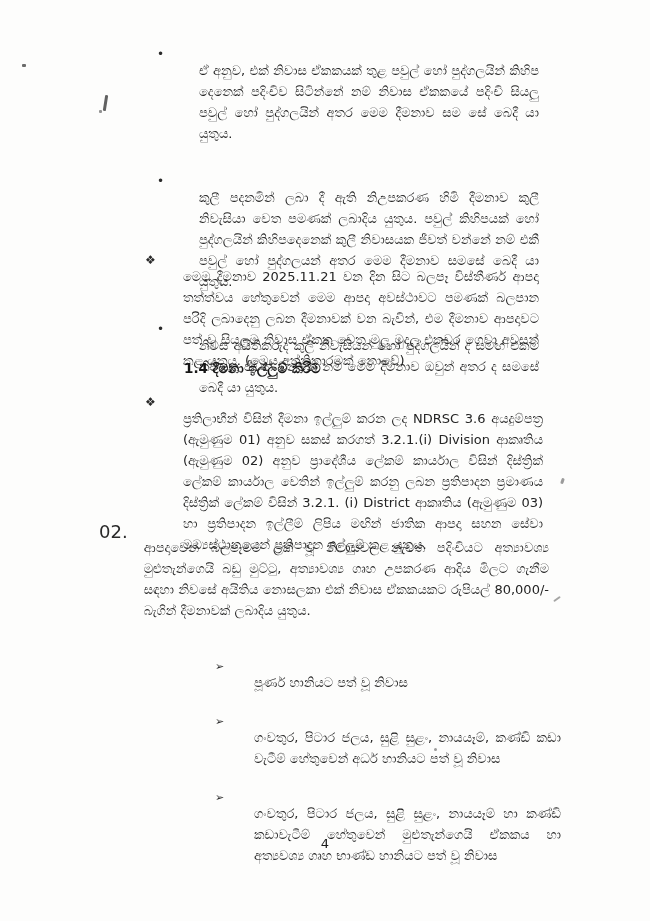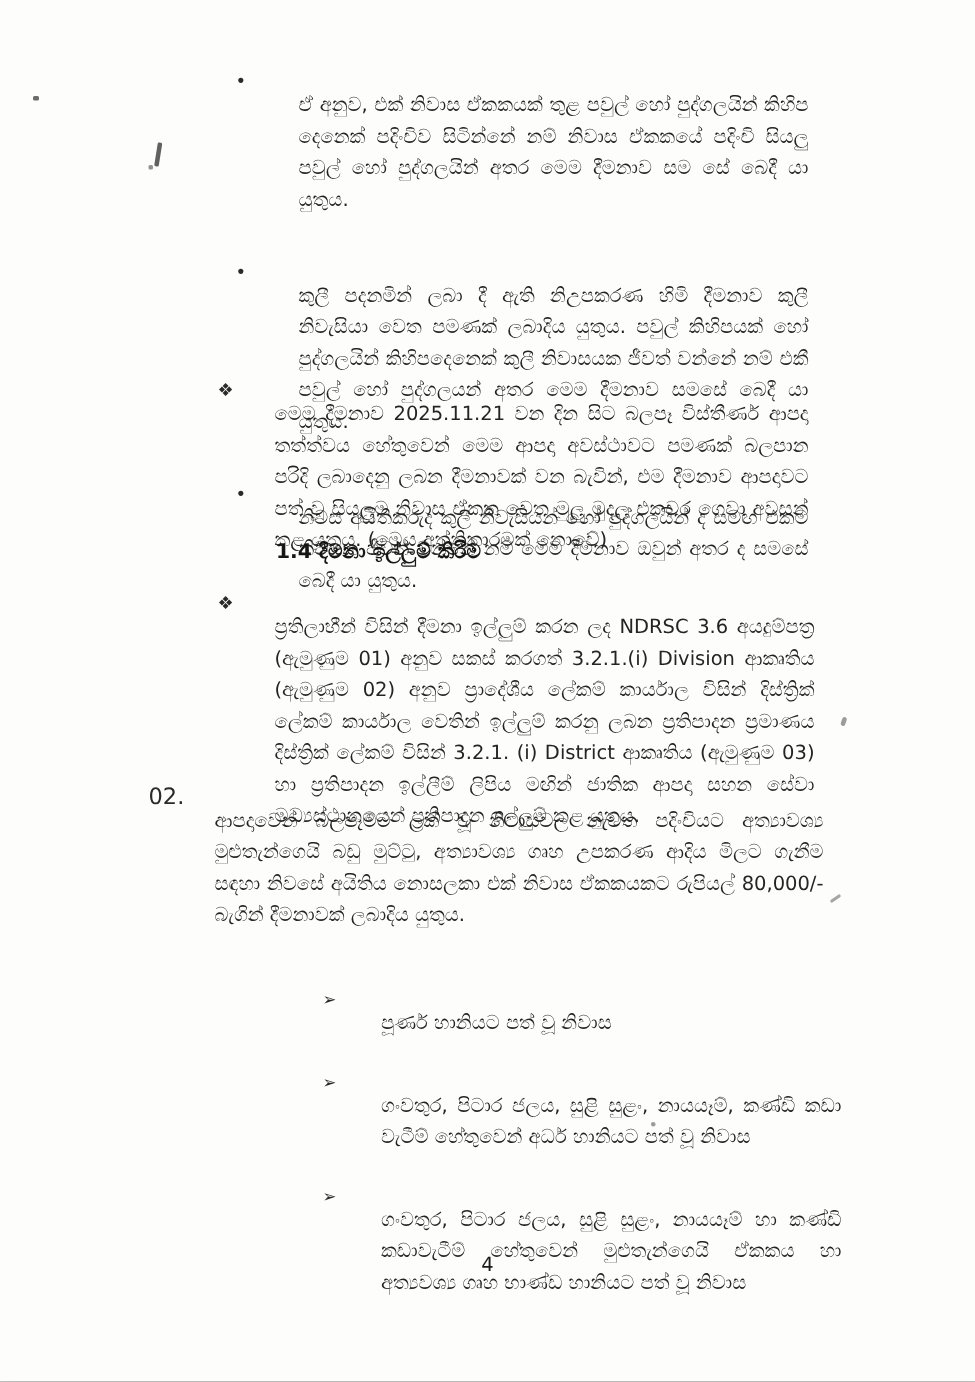--- a/index.html
+++ b/index.html
@@ -11,21 +11,21 @@
     color:#222;
     font-family:"DejaVu Sans","Liberation Sans",sans-serif;
     overflow:hidden;
     box-shadow:0 0 6px rgba(0,0,0,.35);
   }
   .block{position:absolute;}
   p{margin:16px;font-size:13px;line-height:21px;text-align:justify;color:#242424;}
   .row{display:flex;align-items:flex-start;}
   .marker{flex:0 0 26px;font-size:12px;line-height:21px;color:#2a2a2a;}
   .marker.diamond{flex:0 0 22px;font-size:12px;}
-  .marker.num{flex:0 0 28px;font-size:15px;line-height:21px;font-weight:normal;}
+  .marker.num{flex:0 0 28px;font-size:18px;line-height:21px;font-weight:normal;}
   .marker.arrow{flex:0 0 23px;font-size:11px;line-height:21px;}
   .row .txt{flex:1 1 auto;}
   .heading{margin:0;font-size:13.5px;line-height:20px;font-weight:bold;color:#161616;text-align:left;}
   .bullet-item{margin-bottom:11px;}
   .bullet-item:last-child{margin-bottom:0;}
   .arrow-item{margin-bottom:2px;}
   .pagenum{
     position:absolute;left:0;top:836px;width:650px;
     text-align:center;font-size:13px;color:#1a1a1a;
   }

